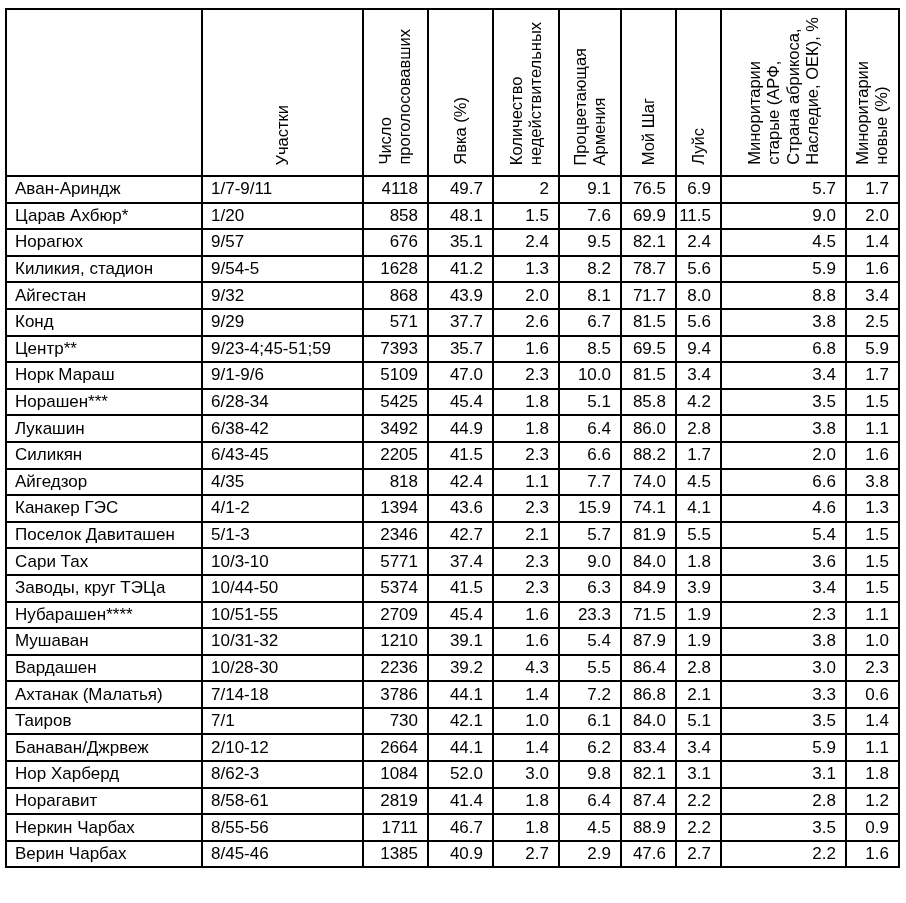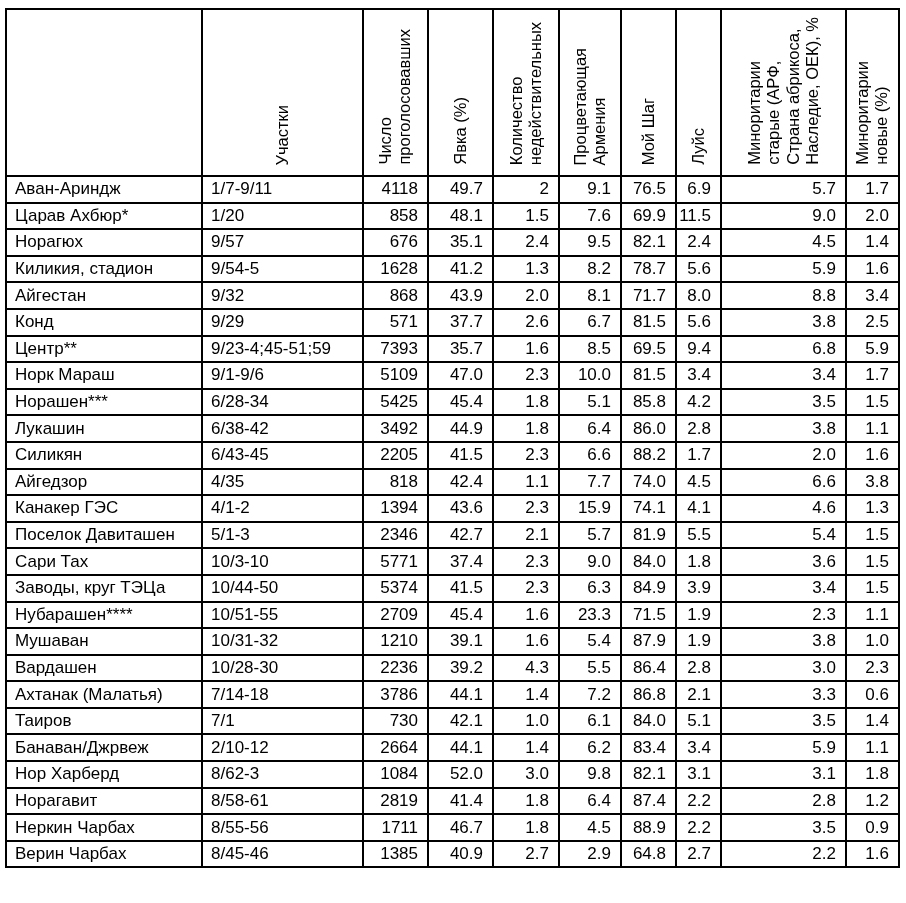--- a/index.html
+++ b/index.html
@@ -404,20 +404,20 @@
           <td class="num">3.5</td>
           <td class="num">0.9</td>
         </tr>
         <tr>
           <td class="left">Верин Чарбах</td>
           <td class="left">8/45-46</td>
           <td class="num">1385</td>
           <td class="num">40.9</td>
           <td class="num">2.7</td>
           <td class="num">2.9</td>
-          <td class="num">64.8</td>
+          <td class="num">47.6</td>
           <td class="num">2.7</td>
           <td class="num">2.2</td>
           <td class="num">1.6</td>
         </tr>
       </tbody>
   </table>
 </div>
 
 </body></html>

